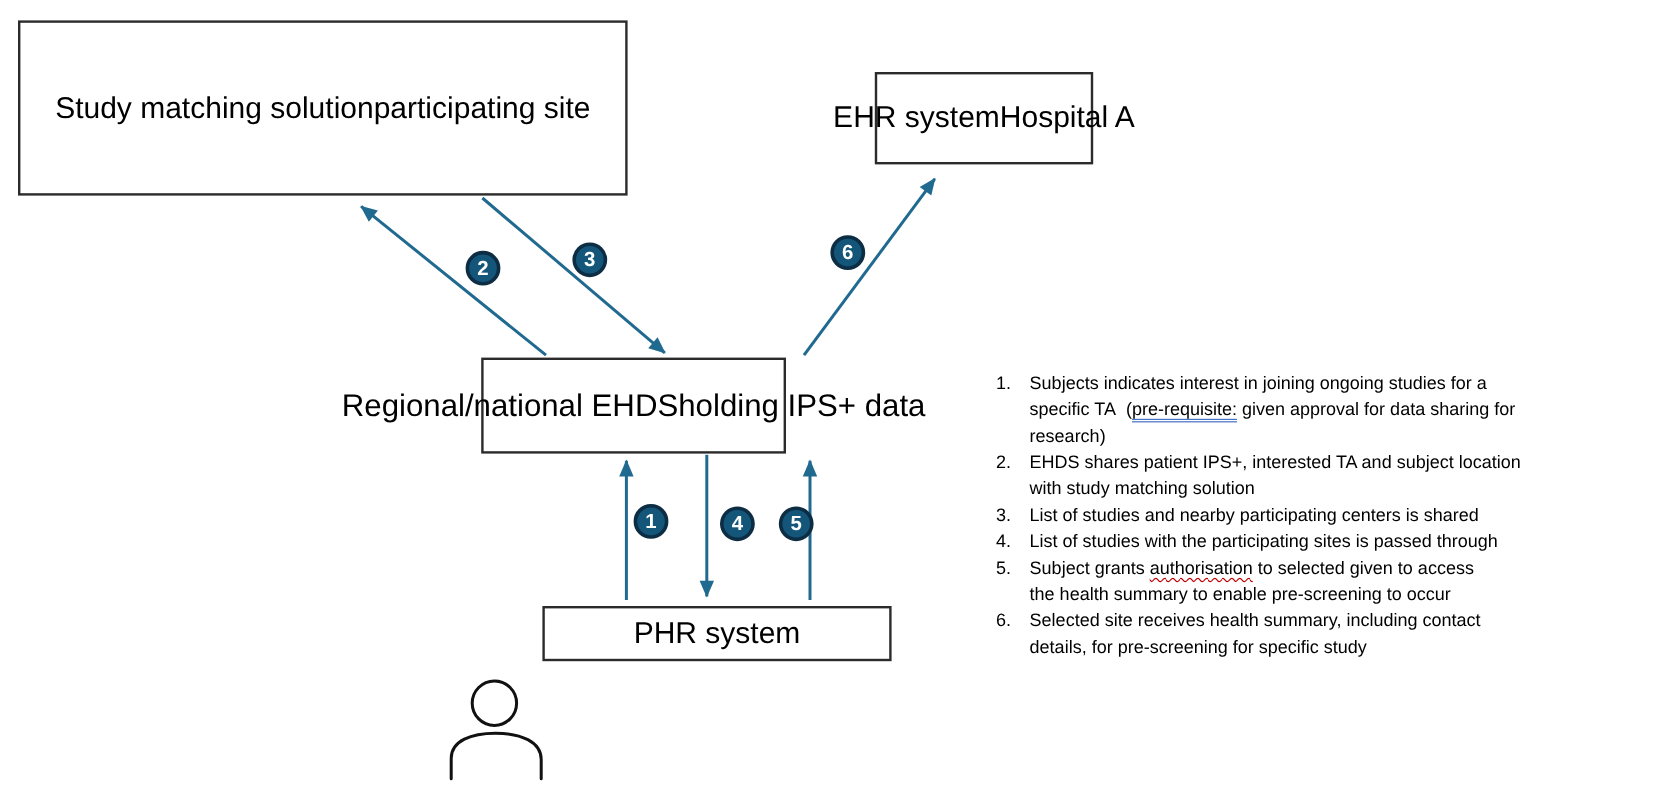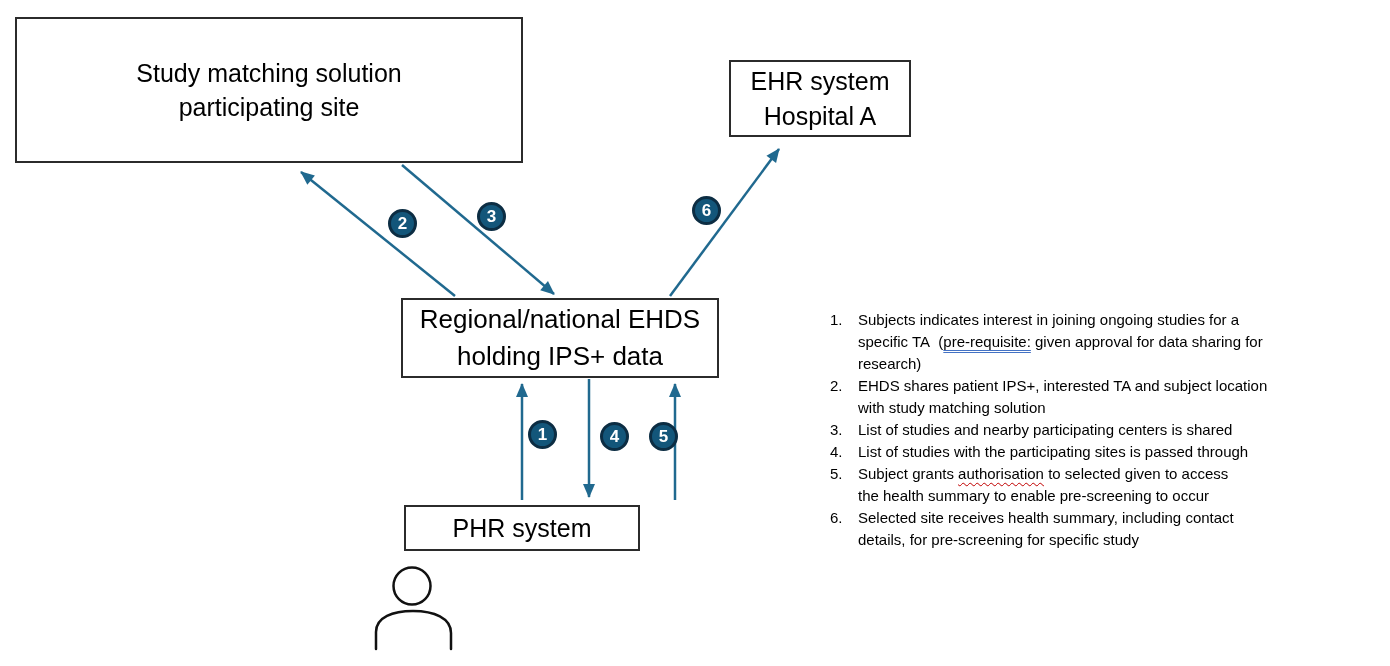--- a/index.html
+++ b/index.html
@@ -4,28 +4,28 @@
 <style>
   html,body{margin:0;padding:0;background:#fff;}
   .canvas{
     position:relative;width:1390px;height:666px;background:#ffffff;
     font-family:"Liberation Sans", sans-serif;color:#000;overflow:hidden;
   }
   svg.layer{position:absolute;left:0;top:0;z-index:1;}
   
   .dbox{
     position:absolute;z-index:2;background:#fff;border:2px solid #2b2b2b;
-    display:flex;flex-direction:column;align-items:center;justify-content:center;
+    display:flex;align-items:center;justify-content:center;
     text-align:center;box-sizing:border-box;
   }
   .dbox .bline{white-space:nowrap;}
   .box-study{left:15px;top:17px;width:508px;height:146px;font-size:25px;line-height:34px;}
   .box-ehr{left:729px;top:60px;width:182px;height:77px;font-size:25px;line-height:35px;align-items:center;}
-  .box-ehds{left:401px;top:298px;width:318px;height:80px;font-size:26px;line-height:37px;}
-  .box-phr{left:404px;top:505px;width:236px;height:46px;font-size:25px;line-height:30px;}
+  .box-ehds{left:401px;top:298px;width:254px;height:80px;font-size:26px;line-height:37px;}
+  .box-phr{left:452px;top:505px;width:291px;height:46px;font-size:25px;line-height:30px;}
   
   .badge{
     position:absolute;z-index:3;width:23px;height:23px;border-radius:50%;
     background:#13567A;border:3px solid #0C2D43;color:#fff;
     font-size:17px;font-weight:bold;display:flex;align-items:center;justify-content:center;
     line-height:1;
   }
   .badge-1{left:528px;top:420px;}
   .badge-2{left:388px;top:209px;}
   .badge-3{left:477px;top:202px;}

